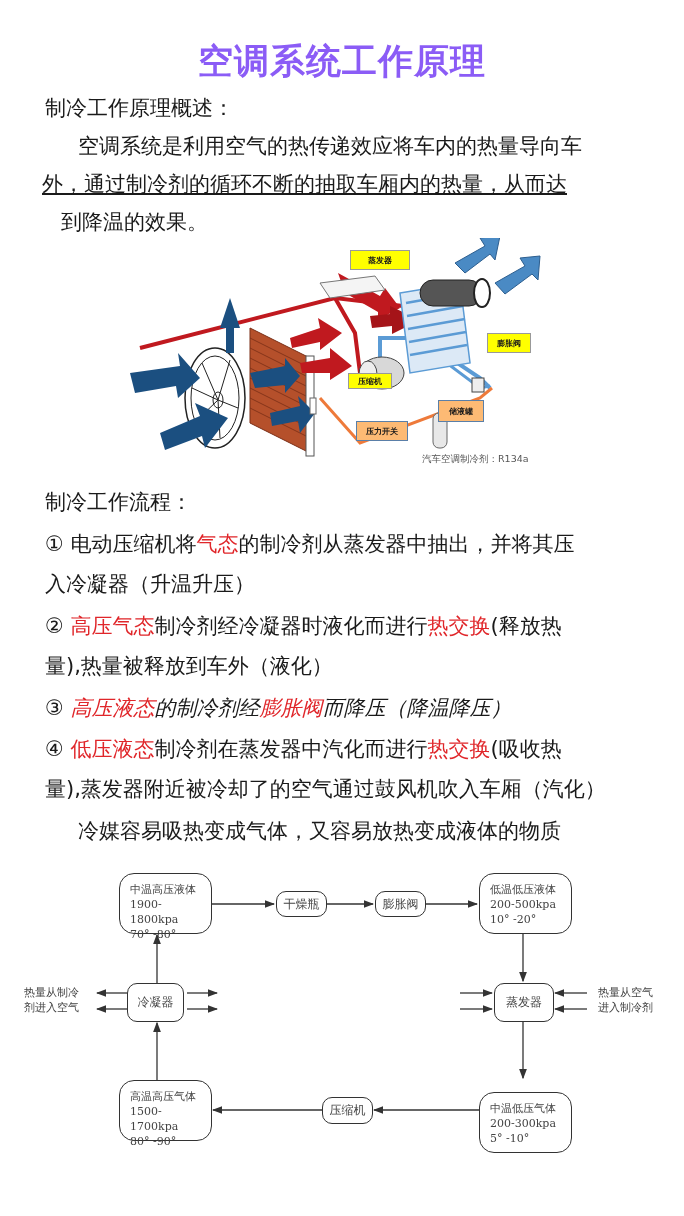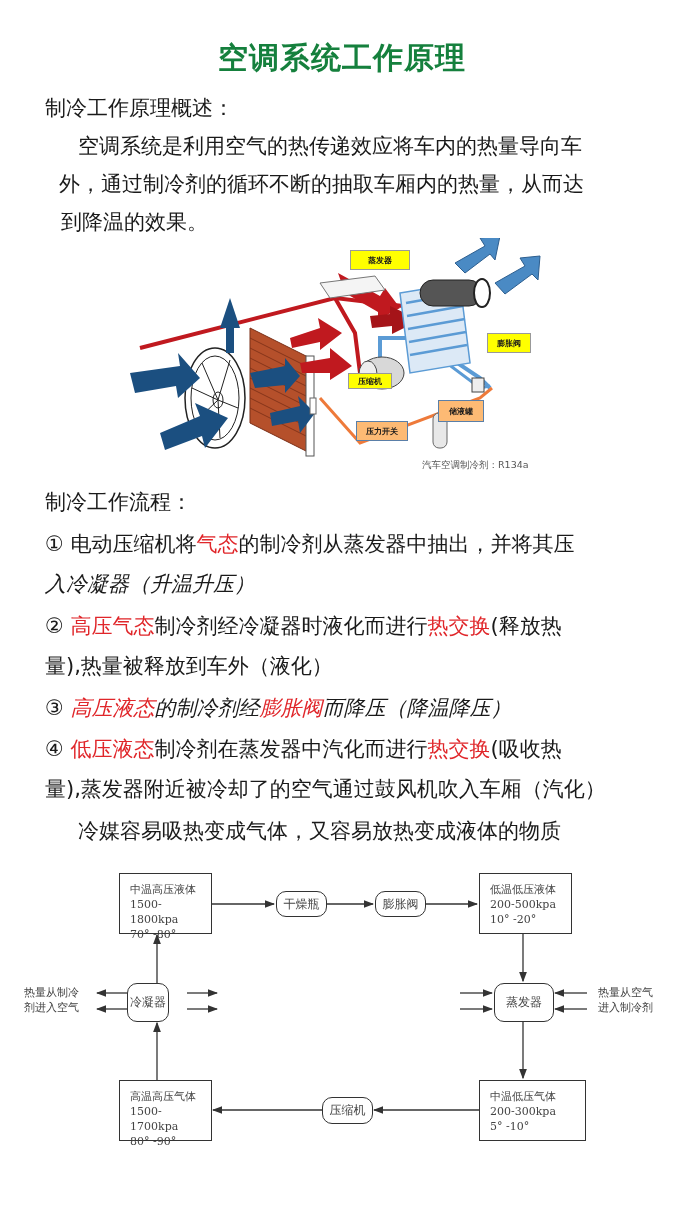--- a/index.html
+++ b/index.html
@@ -1,41 +1,41 @@
 <!DOCTYPE html>
 <html><head>
   <meta charset="utf-8">
   <style>
     html, body { margin: 0; padding: 0; background: #ffffff; }
     body { width: 684px; height: 1216px; position: relative; overflow: hidden;
            font-family: "DejaVu Sans", "Liberation Sans", sans-serif; color: #1a1a1a; }
     .abs { position: absolute; }
-    .title { left: 0; width: 684px; top: 38px; text-align: center; font-size: 30px; font-weight: bold; letter-spacing: 1px; color: #15803d; }
+    .title { left: 0; width: 684px; top: 38px; text-align: center; font-size: 35px; font-weight: bold; letter-spacing: 1px; color: #8b5cf6; }
     .text { font-size: 21px; line-height: 40px; white-space: nowrap; }
     .red { color: #e0262a; }
     .illus { left: 120px; top: 238px; width: 440px; height: 240px; }
     .flow { left: 20px; top: 860px; width: 660px; height: 300px; }
     .fbox { position: absolute; border: 1.5px solid #333; background: #fff; box-sizing: border-box;
             font-family: "DejaVu Serif", "Liberation Serif", serif; color: #444; font-size: 11px; }
-    .fbox.big { padding: 8px 9px 0 10px; line-height: 15px; }
+    .fbox.big { padding: 8px 9px 0 10px; line-height: 15px; border-radius: 15px; }
     .fbox.small { display: flex; align-items: center; justify-content: center; font-size: 12px; border-radius: 10px; }
     .side { position: absolute; font-family: "DejaVu Serif", "Liberation Serif", serif; color: #444; font-size: 11px; line-height: 15px; }
     .lbl { position: absolute; font-size: 8px; font-weight: bold; display: flex; align-items: center; justify-content: center; box-sizing: border-box; }
     .lbl.yellow { background: #ffff00; border: 1px solid #999; }
     .lbl.white { background: #fdba74; border: 1px solid #5a7fa8; }
     .caption { position: absolute; font-size: 9.5px; color: #555; }
   </style>
 </head>
 <body>
 
 <div class="abs title">空调系统工作原理</div>
 
 <div class="abs text" style="left:45px; top:88px;">制冷工作原理概述：</div>
 <div class="abs text" style="left:78px; top:126px;">空调系统是利用空气的热传递效应将车内的热量导向车</div>
-<div class="abs text" style="left:59px; top:164px;">外，通过制冷剂的循环不断的抽取车厢内的热量，从而达</div>
+<div class="abs text" style="left:42px; top:164px;text-decoration:underline;">外，通过制冷剂的循环不断的抽取车厢内的热量，从而达</div>
 <div class="abs text" style="left:45px; top:202px;margin-left:16px;">到降温的效果。</div>
 
 <div class="abs illus">
   <svg width="440" height="240" viewBox="0 0 440 240">
 
     <polyline points="20,110 215,60 300,70" fill="none" stroke="#c0191f" stroke-width="4"></polyline>
     <polyline points="215,60 235,95 240,135" fill="none" stroke="#c0191f" stroke-width="4"></polyline>
     <polyline points="260,120 260,100 300,100 360,140 370,150" fill="none" stroke="#5b9bd5" stroke-width="4"></polyline>
     <polyline points="300,105 360,150 370,148" fill="none" stroke="#5b9bd5" stroke-width="3"></polyline>
     <polyline points="200,160 240,205 360,160 372,150" fill="none" stroke="#ee7a3a" stroke-width="3"></polyline>
@@ -100,30 +100,30 @@
     <rect x="190" y="160" width="6" height="16" fill="#fff" stroke="#666"></rect>
 
     <polygon points="335,25 365,8 360,0 380,-2 375,22 370,16 345,35" fill="#4a8ac4" stroke="#2c5e8f"></polygon>
     <polygon points="375,45 405,28 400,20 420,18 418,42 412,36 385,56" fill="#4a8ac4" stroke="#2c5e8f"></polygon>
   </svg>
   <div class="lbl yellow" style="left:230px; top:12px; width:60px; height:20px;">蒸发器</div>
   <div class="lbl yellow" style="left:367px; top:95px; width:44px; height:20px;">膨胀阀</div>
   <div class="lbl yellow" style="left:228px; top:135px; width:44px; height:16px;">压缩机</div>
   <div class="lbl white" style="left:318px; top:162px; width:46px; height:22px;">储液罐</div>
   <div class="lbl white" style="left:236px; top:183px; width:52px; height:20px;">压力开关</div>
-  <div class="caption" style="left:302px; top:221px;">汽车空调制冷剂：R134a</div>
+  <div class="caption" style="left:302px; top:215px;">汽车空调制冷剂：R134a</div>
 </div>
 
 <div class="abs text" style="left:45px; top:482px;">制冷工作流程：</div>
 
 <div class="abs text" style="left:45px; top:524px;">
   <span>①</span>
   <span>电动压缩机将</span><span class="red">气态</span><span>的制冷剂从蒸发器中抽出，并将其压</span>
 </div>
-<div class="abs text" style="left:45px; top:564px;font-style:italic;">入冷凝器（升温升压）</div>
+<div class="abs text" style="left:45px; top:564px;">入冷凝器（升温升压）</div>
 
 <div class="abs text" style="left:45px; top:606px;">
   <span>②</span>
   <span class="red">高压气态</span><span>制冷剂经冷凝器时液化而进行</span><span class="red">热交换</span><span>(释放热</span>
 </div>
 <div class="abs text" style="left:45px; top:646px;">量),热量被释放到车外（液化）</div>
 
 <div class="abs text" style="left:45px; top:688px;font-style:italic;">
   <span>③</span>
   <span class="red">高压液态</span><span>的制冷剂经</span><span class="red">膨胀阀</span><span>而降压（降温降压）</span>
@@ -166,46 +166,46 @@
 
       <line x1="440" y1="133" x2="472" y2="133" marker-end="url(#ah)"></line>
       <line x1="440" y1="149" x2="472" y2="149" marker-end="url(#ah)"></line>
       <line x1="567" y1="133" x2="535" y2="133" marker-end="url(#ah)"></line>
       <line x1="567" y1="149" x2="535" y2="149" marker-end="url(#ah)"></line>
     </g>
   </svg>
 
   <div class="fbox big" style="left:99px; top:13px; width:93px; height:61px;">
     <div>中温高压液体</div>
-    <div>1500-1800kpa</div>
+    <div>1900-1800kpa</div>
     <div>70° -80°</div>
   </div>
   <div class="fbox small" style="left:256px; top:31px; width:51px; height:26px;">干燥瓶</div>
   <div class="fbox small" style="left:355px; top:31px; width:51px; height:26px;">膨胀阀</div>
   <div class="fbox big" style="left:459px; top:13px; width:93px; height:61px;">
     <div>低温低压液体</div>
     <div>200-500kpa</div>
     <div>10° -20°</div>
   </div>
 
   <div class="side" style="left:4px; top:125px;">
     <div>热量从制冷</div>
     <div>剂进入空气</div>
   </div>
-  <div class="fbox small" style="left:107px; top:123px; width:42px; height:39px;">冷凝器</div>
+  <div class="fbox small" style="left:107px; top:123px; width:57px; height:39px;">冷凝器</div>
   <div class="fbox small" style="left:474px; top:123px; width:60px; height:39px;">蒸发器</div>
   <div class="side" style="left:578px; top:125px;">
     <div>热量从空气</div>
     <div>进入制冷剂</div>
   </div>
 
   <div class="fbox big" style="left:99px; top:220px; width:93px; height:61px;">
     <div>高温高压气体</div>
     <div>1500-1700kpa</div>
     <div>80° -90°</div>
   </div>
   <div class="fbox small" style="left:302px; top:237px; width:51px; height:27px;">压缩机</div>
-  <div class="fbox big" style="left:459px; top:220px; width:107px; height:61px;">
+  <div class="fbox big" style="left:459px; top:232px; width:93px; height:61px;">
     <div>中温低压气体</div>
     <div>200-300kpa</div>
     <div>5° -10°</div>
   </div>
 </div>
 
 </body></html>

